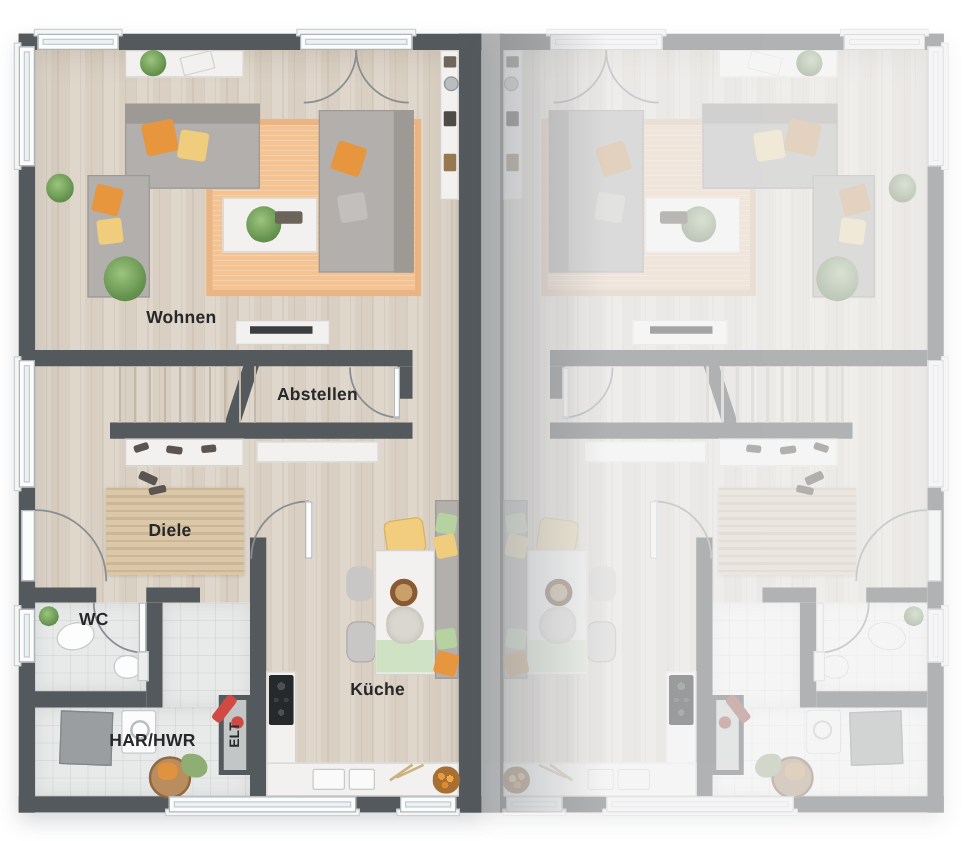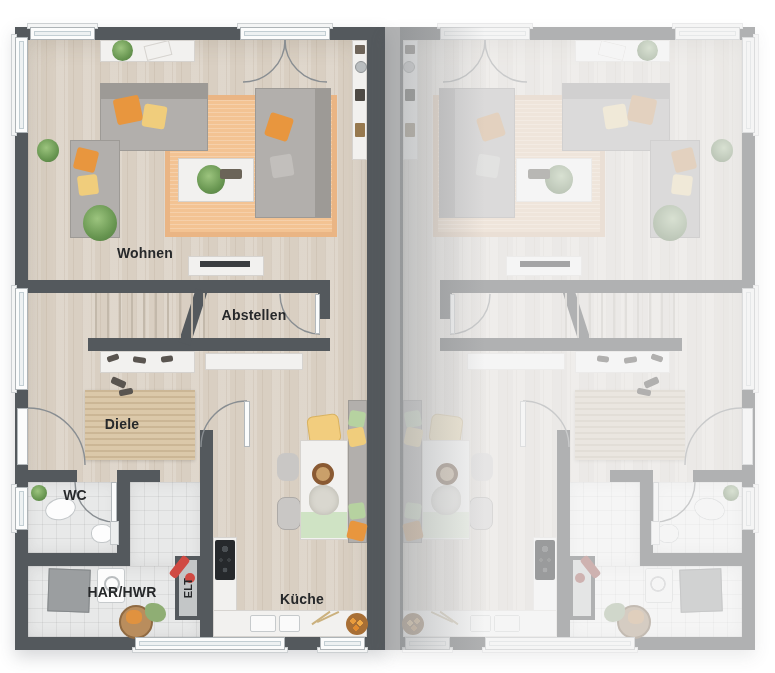--- a/index.html
+++ b/index.html
@@ -189,25 +189,25 @@
     <div class="ab" style="left:262px;top:426px;width:22px;height:28px;background:#c9c7c5;border:1px solid #aoa;border-radius:8px;z-index:10;border-color:#adaaa7"></div>
     <div class="ab" style="left:262px;top:470px;width:22px;height:31px;background:#c9c7c5;border:1px solid #adaaa7;border-radius:8px;z-index:10"></div>
     <div class="grayf" style="left:333px;top:373px;width:19px;height:143px"></div>
     <div class="pillow" style="left:334px;top:384px;width:16px;height:16px;background:#b6d2a0;transform:rotate(10deg)"></div>
     <div class="pillow" style="left:333px;top:401px;width:17px;height:18px;background:#f0cd7c;transform:rotate(-12deg)"></div>
     <div class="pillow" style="left:334px;top:476px;width:16px;height:16px;background:#b6d2a0;transform:rotate(-8deg)"></div>
     <div class="pillow" style="left:333px;top:495px;width:18px;height:18px;background:#e8963e;transform:rotate(14deg)"></div>
 
     <div class="room-label" style="left:130px;top:226px">Wohnen</div>
     <div class="room-label" style="left:239px;top:288px">Abstellen</div>
-    <div class="room-label" style="left:107px;top:397px">Diele</div>
+    <div class="room-label" style="left:121px;top:397px">Diele</div>
     <div class="room-label" style="left:60px;top:468px">WC</div>
     <div class="room-label" style="left:107px;top:565px">HAR/HWR</div>
     <div class="room-label small" style="left:173px;top:561px;transform:translate(-50%,-50%) rotate(-90deg)">ELT</div>
-    <div class="room-label" style="left:287px;top:572px">Küche</div>
+    <div class="room-label" style="left:287px;top:524px">Küche</div>
   </div>
 
   <div class="unit faded">
 
     <div class="wood" style="left:13px;top:13px;width:339px;height:597px"></div>
     <div class="tile" style="left:13px;top:455px;width:89px;height:71px"></div>
     <div class="tile" style="left:115px;top:455px;width:70px;height:84px"></div>
     <div class="tile" style="left:13px;top:539px;width:172px;height:71px"></div>
 
     <div class="rug-liv" style="left:150px;top:68px;width:172px;height:142px"></div>

